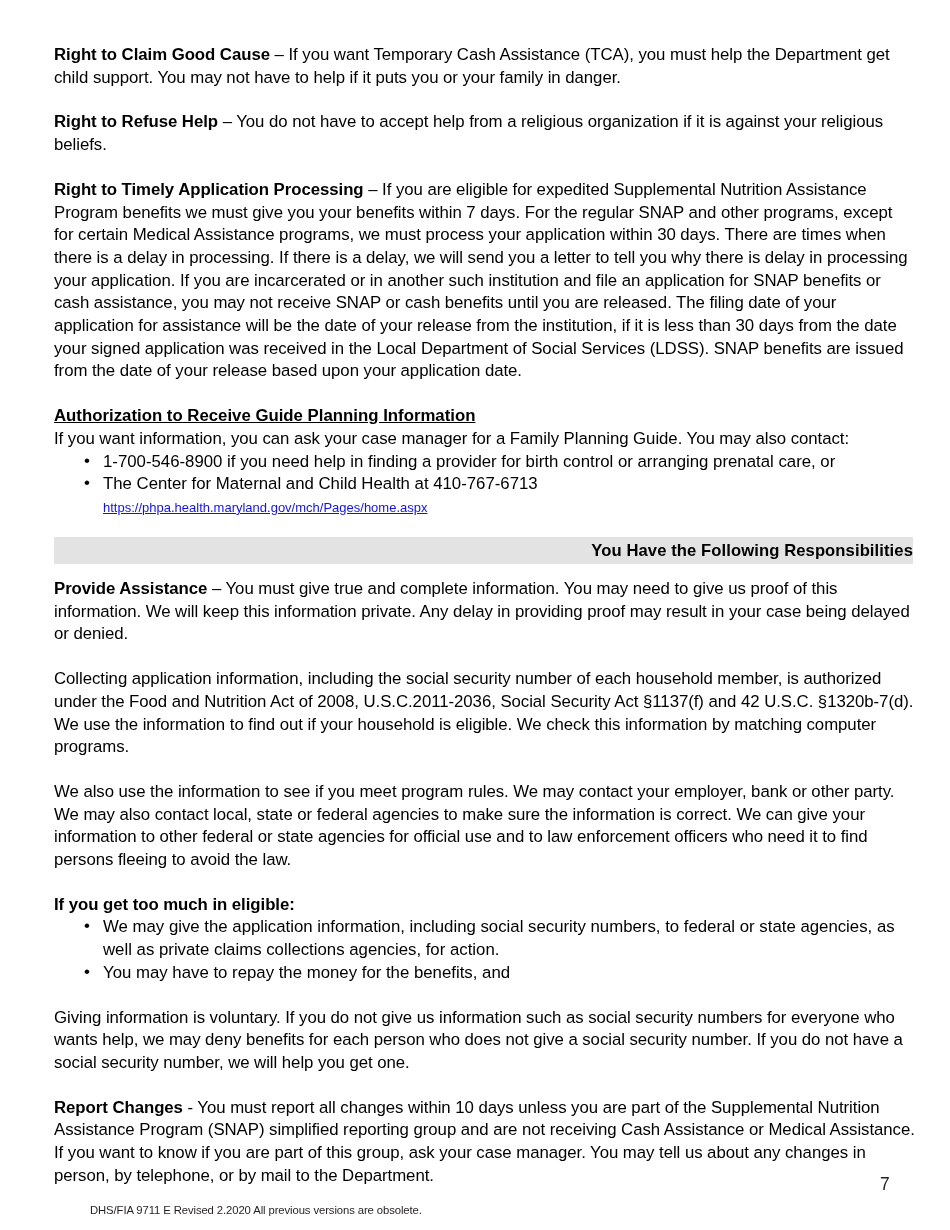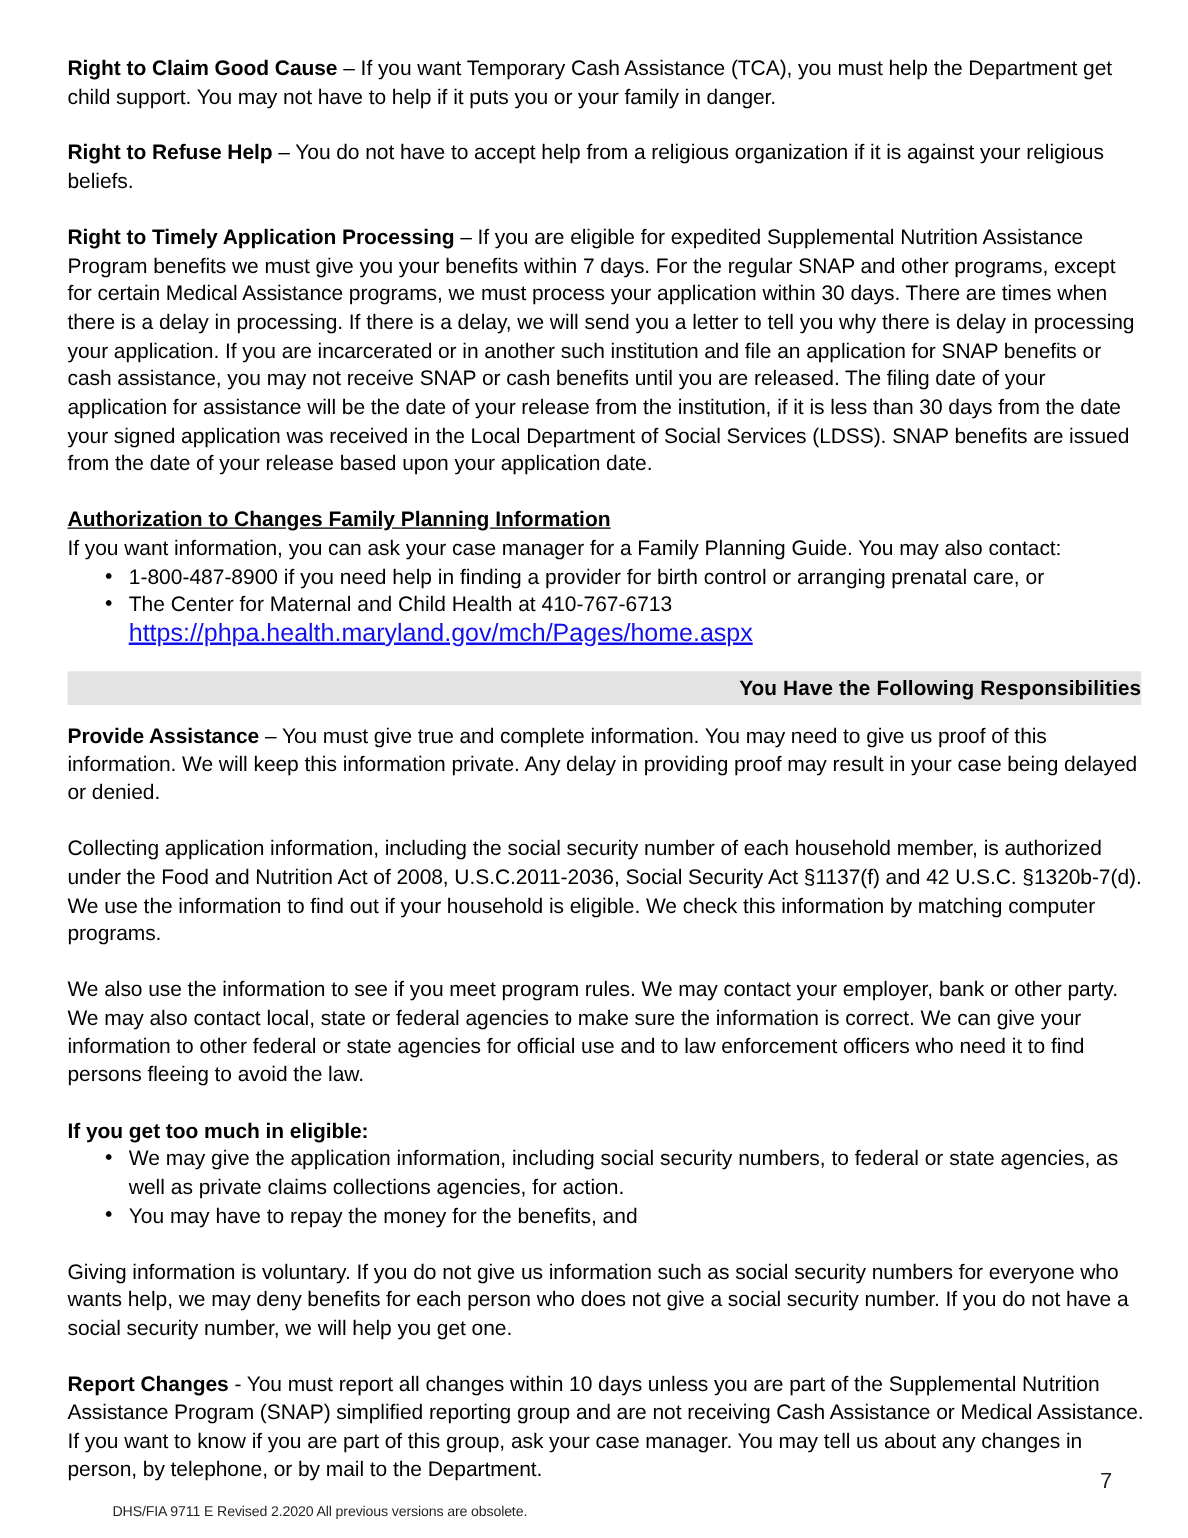--- a/index.html
+++ b/index.html
@@ -88,21 +88,21 @@
     position: absolute;
     left: 30px;
     top: -1px;
     font-size: 17px;
     line-height: 22.7px;
   }
 
   a.doc-link {
     color: #1111ee;
     text-decoration: underline;
-    font-size: 20px;
+    font-size: 13px;
   }
 
   .section-lower {
     position: absolute;
     left: 54px;
     top: 562px;
     width: 862px;
   }
 
   .page-number {
@@ -135,26 +135,26 @@
     <div class="gap-lg"></div>
 
     <p class="para"><span class="lead">Right to Refuse Help</span><span> – You do not have to accept help from a religious organization if it is against your religious beliefs.</span></p>
 
     <div class="gap-lg"></div>
 
     <p class="para"><span class="lead">Right to Timely Application Processing</span><span> –  If you are eligible for expedited Supplemental Nutrition Assistance Program benefits we must give you your benefits within 7 days.  For the regular SNAP and other programs, except for certain Medical Assistance programs, we must process your application within 30 days. There are times when there is a delay in processing.  If there is a delay, we will send you a letter to tell you why there is delay in processing your application. If you are incarcerated or in another such institution and file an application for SNAP benefits or cash assistance, you may not receive SNAP or cash benefits until you are released. The filing date of your application for assistance will be the date of your release from the institution, if it is less than 30 days from the date your signed application was received in the Local Department of Social Services (LDSS). SNAP benefits are issued from the date of your release based upon your application date.</span></p>
 
     <div class="gap-lg"></div>
 
-    <div class="heading-underline">Authorization to Changes Family Planning Information</div>
+    <div class="heading-underline">Authorization to Receive Guide Planning Information</div>
 
     <p class="para">If you want information, you can ask your case manager for a Family Planning Guide. You may also contact:</p>
 
     <ul class="bullets">
-      <li><span>1-800-487-8900 if you need help in finding a provider for birth control or arranging prenatal care, or</span></li>
+      <li><span>1-700-546-8900 if you need help in finding a provider for birth control or arranging prenatal care, or</span></li>
       <li><span>The Center for Maternal and Child Health at 410-767-6713</span><br><a class="doc-link" href="#">https://phpa.health.maryland.gov/mch/Pages/home.aspx</a></li>
     </ul>
 
   </div>
 
   <div class="banner">
     <span class="banner-text">You Have the Following Responsibilities</span>
   </div>
 
   <div class="section-lower">

